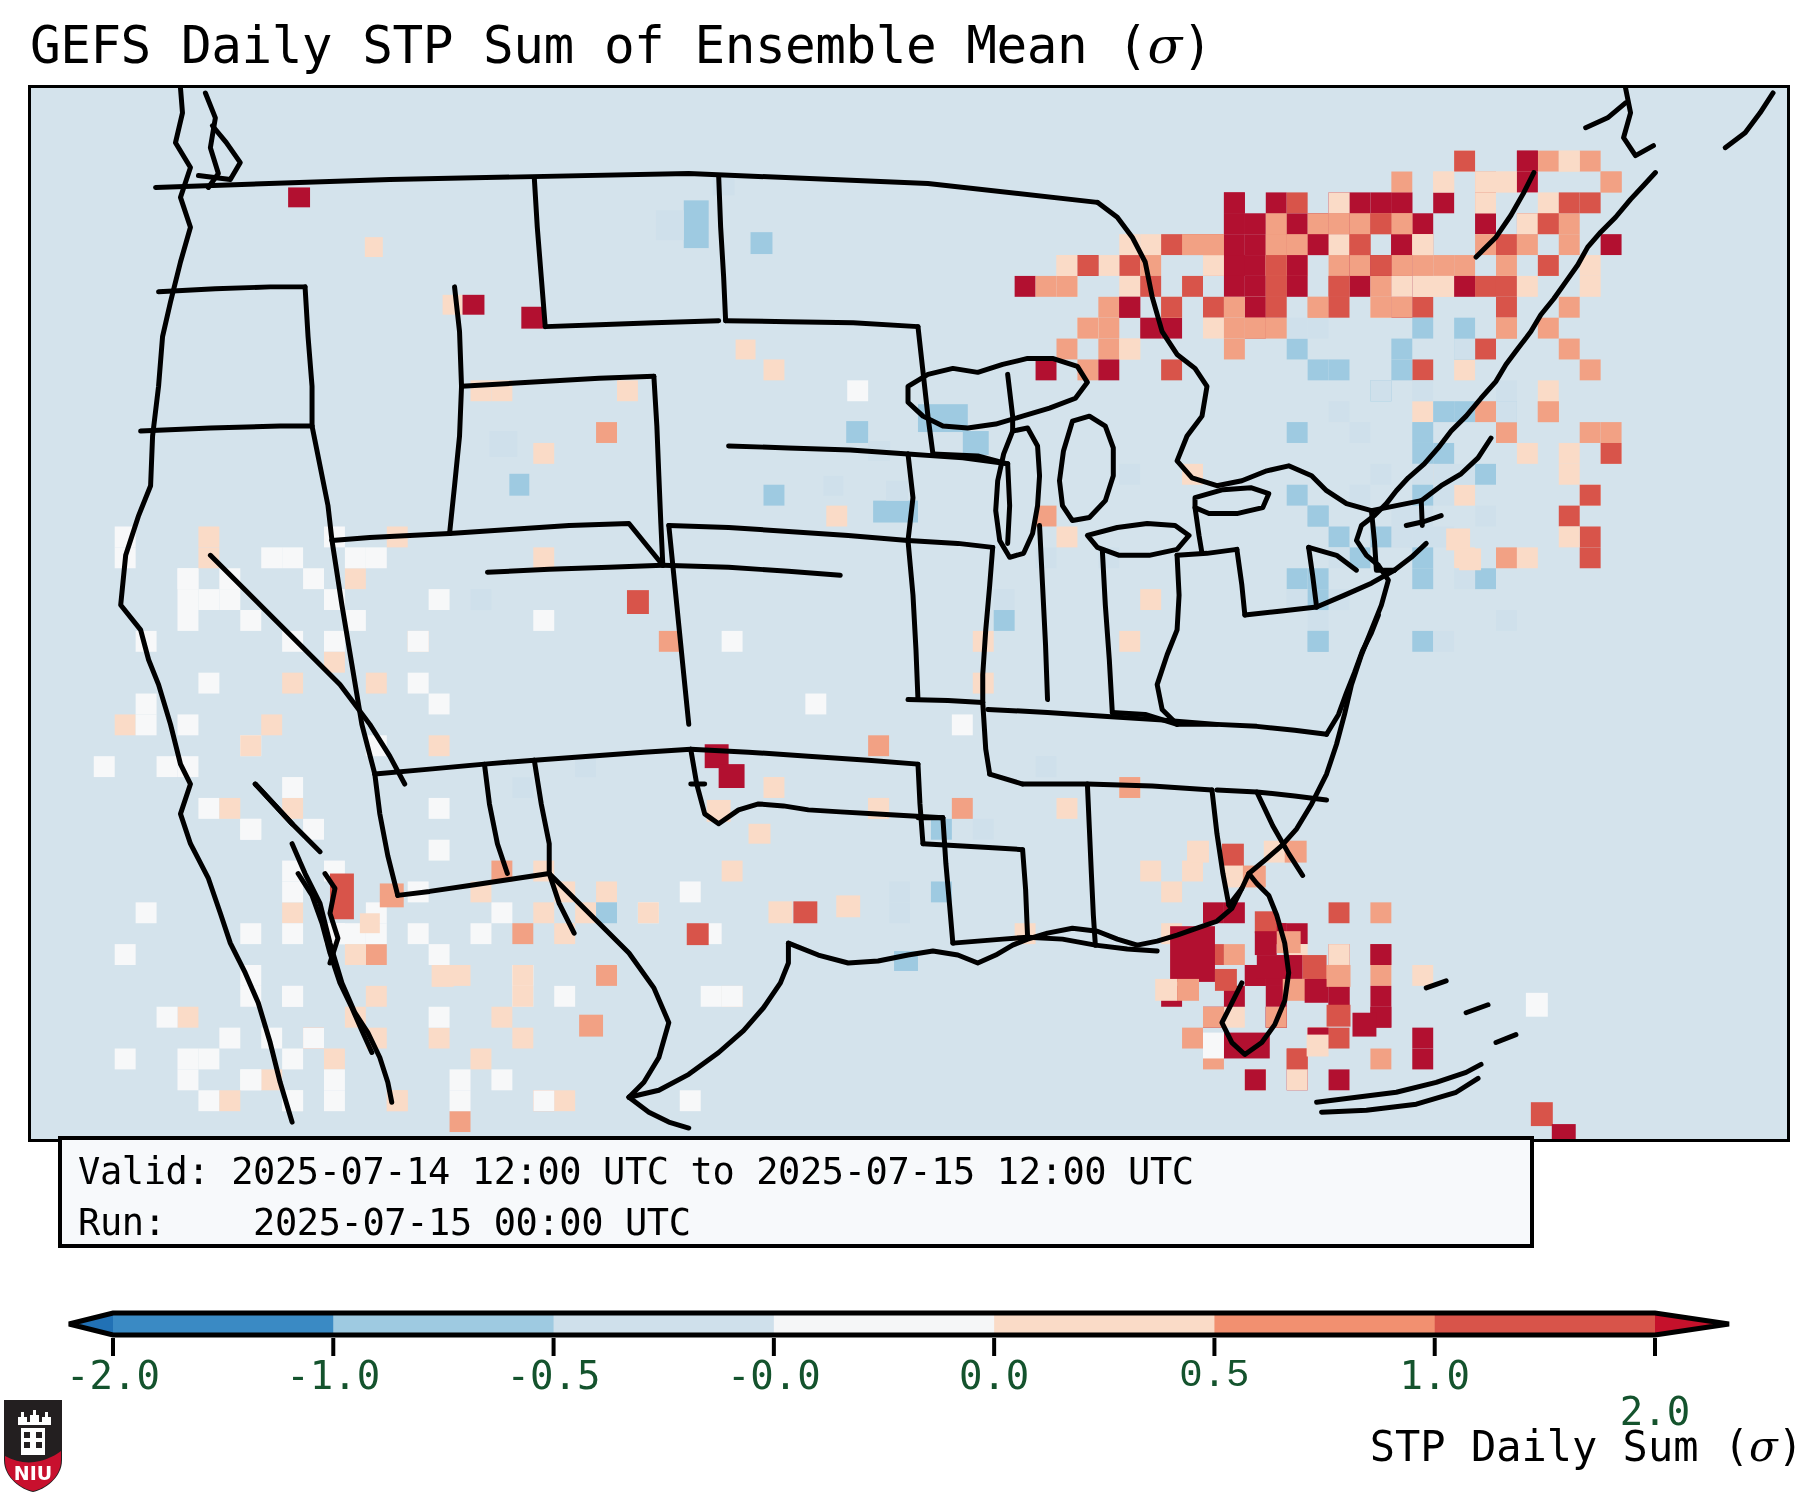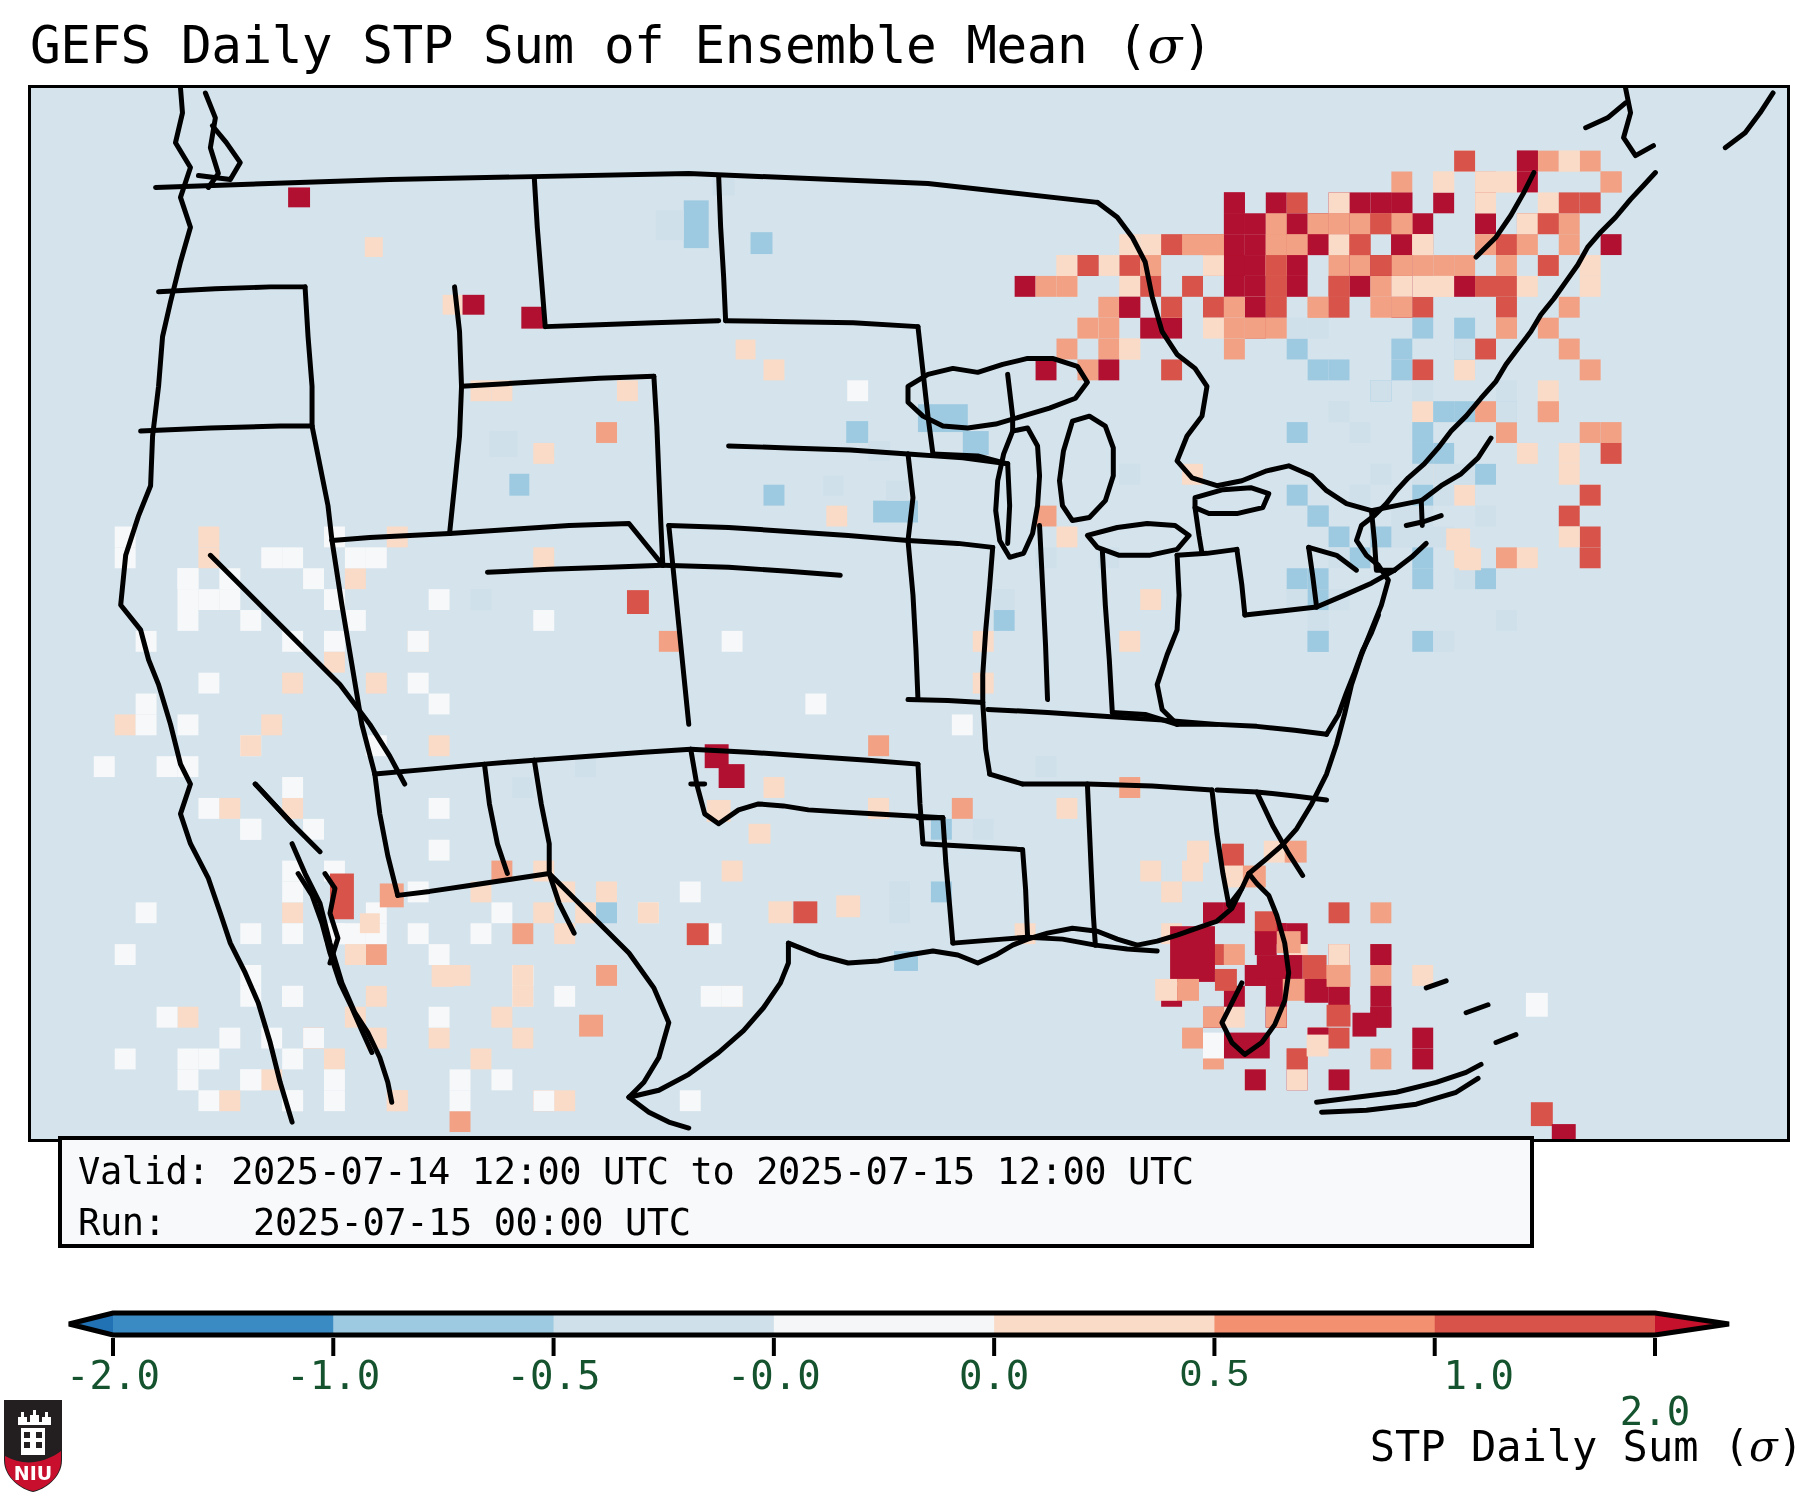--- a/index.html
+++ b/index.html
@@ -920,21 +920,21 @@
         </g>
     </svg>
   </div>
   <div class="cbticklabels" id="cbticklabels">
       <div class="cbticklabel" style="left: 113px;">-2.0</div>
       <div class="cbticklabel" style="left: 333.286px;">-1.0</div>
       <div class="cbticklabel" style="left: 553.571px;">-0.5</div>
       <div class="cbticklabel" style="left: 773.857px; text-align: right;">-0.0</div>
       <div class="cbticklabel" style="left: 994.143px;">0.0</div>
       <div class="cbticklabel" style="left: 1214.43px; font-family: Liberation Mono, monospace;">0.5</div>
-      <div class="cbticklabel" style="left: 1434.71px; margin-left: 44px;">1.0</div>
+      <div class="cbticklabel" style="left: 1434.71px;">1.0</div>
       <div class="cbticklabel" style="left: 1655px; margin-top: 36px;">2.0</div>
     </div>
 
   <div class="cblabel"><span>STP Daily Sum (</span><span class="sig">σ</span><span>)</span></div>
 
   <div class="logo">
     <svg viewBox="0 0 62 96" width="62" height="96">
       <path d="M2,2 L60,2 L60,62 C60,80 42,92 31,94 C20,92 2,80 2,62 Z" fill="#231f20"></path>
       <path d="M3,58 C14,64 26,66 38,63 C46,61 54,57 59,53 L59,62
                C59,80 42,91 31,93 C20,91 3,80 3,62 Z" fill="#c8102e"></path>

